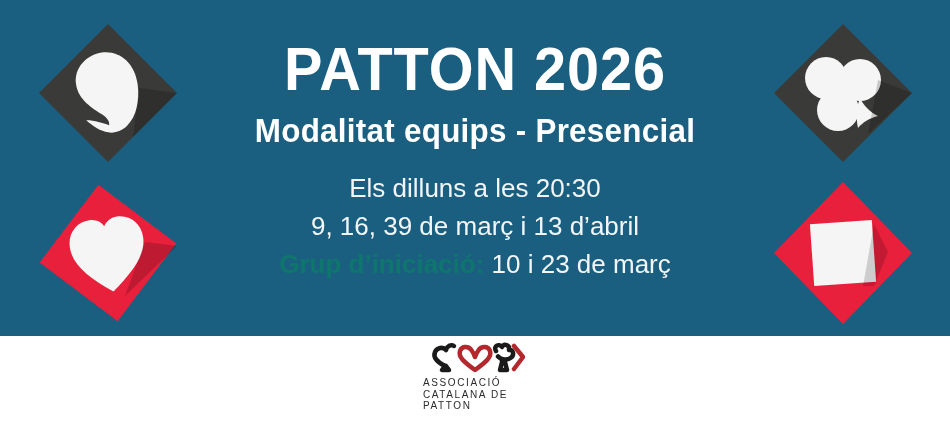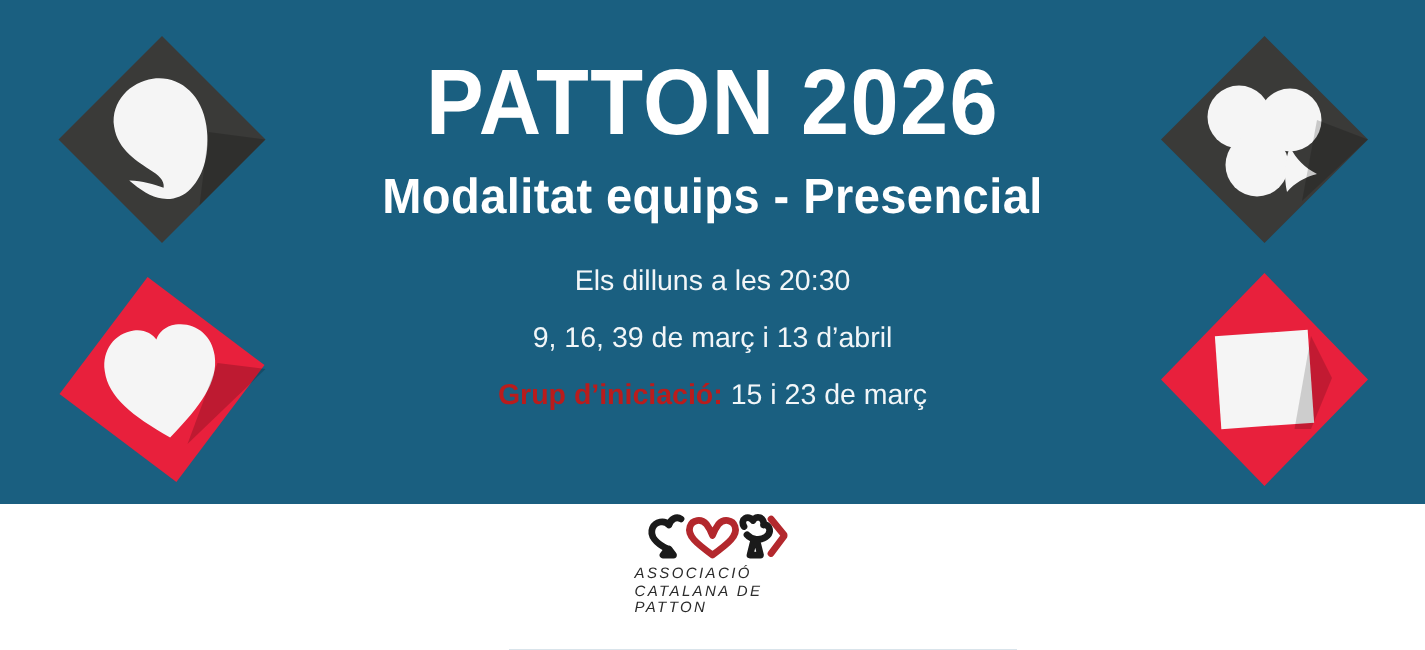--- a/index.html
+++ b/index.html
@@ -91,43 +91,42 @@
     transform: scaleX(0.95);
     color: #ffffff;
   }
 
   #details {
     margin: 0;
     padding-top: 22px;
   }
   .detail-line {
     font-family: "Liberation Sans", sans-serif;
-    font-size: 19px;
+    font-size: 26px;
     line-height: 38px;
     font-weight: normal;
     color: #f2f6f8;
     white-space: nowrap;
   }
   .detail-line .lead {
     font-weight: bold;
-    color: #b91c1c;
+    color: #0f766e;
   }
 
   
   #logo {
     position: absolute;
     left: 0;
     top: 340px;
     width: 950px;
     height: 90px;
     display: flex;
     flex-direction: column;
     align-items: center;
     justify-content: flex-start;
-    font-style: italic;
   }
   #logo-mark {
     display: block;
     width: 100px;
     height: 34px;
   }
   #logo-wordmark {
     margin-top: 3px;
     text-align: left;
     font-family: "Liberation Sans", sans-serif;
@@ -216,21 +215,21 @@
     <h2 id="subhead">Modalitat equips - Presencial</h2>
 
     <div id="details">
       <div class="detail-line">
         <span>Els dilluns a les 20:30</span>
       </div>
       <div class="detail-line">
         <span>9, 16, 39 de març i 13 d’abril</span>
       </div>
       <div class="detail-line">
-        <span class="lead">Grup d’iniciació:</span><span> 15 i 23 de març</span>
+        <span class="lead">Grup d’iniciació:</span><span> 10 i 23 de març</span>
       </div>
     </div>
 
   </div>
 
   <div id="logo">
 
     <svg id="logo-mark" viewBox="0 0 200 68" xmlns="http://www.w3.org/2000/svg">
       <g fill="none" stroke-width="9" stroke-linecap="round" stroke-linejoin="round">
 

